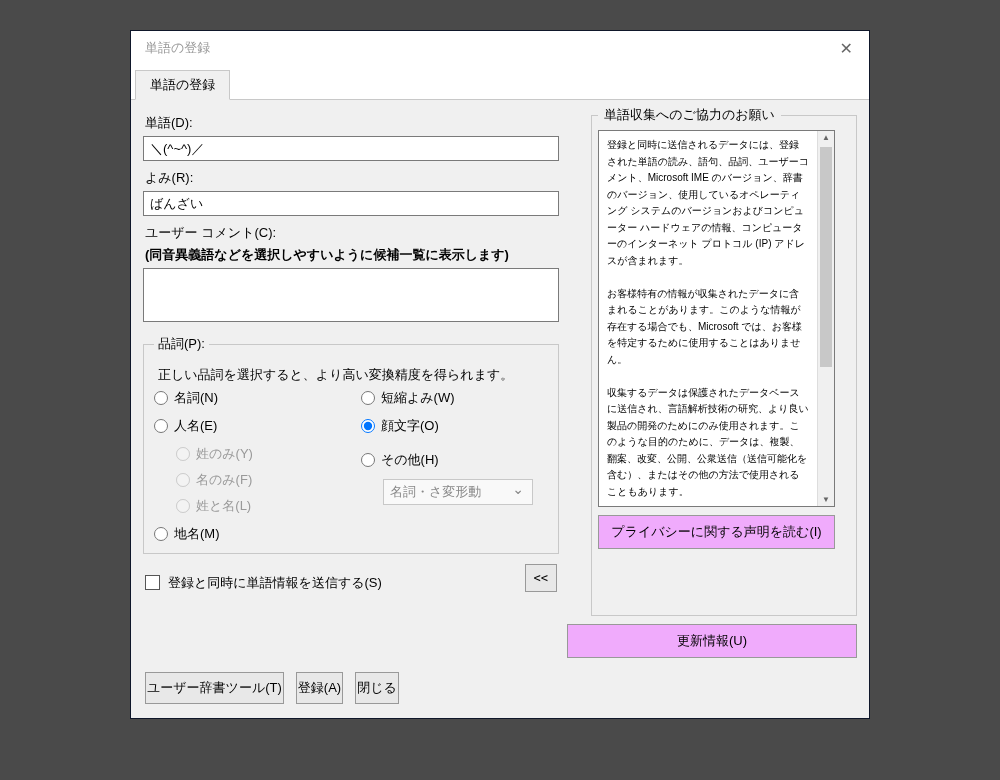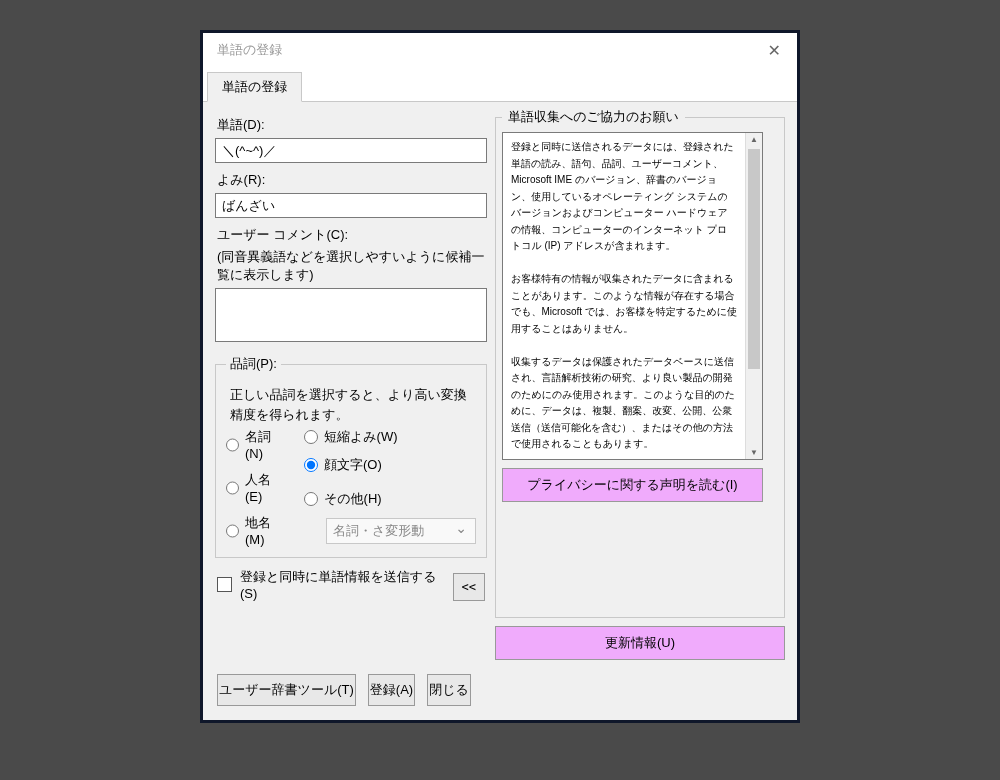--- a/index.html
+++ b/index.html
@@ -6,23 +6,23 @@
     body {
       background: #4a4a4a;
       font-family: "Yu Gothic UI", "Meiryo", sans-serif;
       font-size: 13px;
       color: #000;
       padding: 30px 0 0 0;
       display: flex;
       justify-content: center;
     }
     .window {
-      width: 600px;
+      width: 740px;
       background: #f0f0f0;
-      border: 3px solid #0f172a;
+      border: 1px solid #0f172a;
     }
     .titlebar {
       height: 34px;
       display: flex;
       align-items: center;
       justify-content: space-between;
       padding: 0 10px 0 14px;
       background: #fff;
     }
     .titlebar-title { color: #999; font-size: 13px; }
@@ -50,21 +50,21 @@
     .right-col { flex: 0 0 290px; display: flex; flex-direction: column; gap: 8px; }
     .field-label { display: block; margin: 8px 0 4px 2px; }
     .text-input {
       width: 100%;
       border: 1px solid #7a7a7a;
       background: #fff;
       padding: 4px 6px;
       font-family: inherit;
       font-size: 13px;
     }
-    .hint { margin: 4px 0 4px 2px; }
+    .hint { margin: 4px 0 4px 2px; font-weight: bold; }
     .comment-box {
       width: 100%;
       height: 54px;
       border: 1px solid #7a7a7a;
       background: #fff;
       resize: none;
       font-family: inherit;
       font-size: 13px;
       padding: 4px 6px;
     }
@@ -113,20 +113,21 @@
       padding: 6px 8px;
       font-family: monospace;
       font-size: 12px;
     }
     fieldset.request {
       border: 1px solid #c8c8c8;
       padding: 6px 21px 8px 6px;
       height: 510px;
       display: flex;
       flex-direction: column;
+      margin-left: 24px;
     }
     fieldset.request legend { padding: 0 6px; font-size: 13px; }
     .scroll-wrap {
       flex: 1;
       border: 1px solid #7a7a7a;
       background: #fff;
       display: flex;
       overflow: hidden;
     }
     .scroll-text {
@@ -209,20 +210,34 @@
         <div class="pos-grid">
           <div class="pos-col">
             <label class="radio-row">
               <input type="radio" name="pos" style="">
               <span>名詞(N)</span>
             </label>
             <label class="radio-row">
               <input type="radio" name="pos" style="">
               <span>人名(E)</span>
             </label>
+            <div class="radio-sub">
+              <label class="radio-row">
+                <input type="radio" name="person" disabled="" style="">
+                <span>姓のみ(Y)</span>
+              </label>
+              <label class="radio-row">
+                <input type="radio" name="person" disabled="" style="">
+                <span>名のみ(F)</span>
+              </label>
+              <label class="radio-row">
+                <input type="radio" name="person" disabled="" style="">
+                <span>姓と名(L)</span>
+              </label>
+            </div>
             <label class="radio-row">
               <input type="radio" name="pos" style="">
               <span>地名(M)</span>
             </label>
           </div>
 
           <div class="pos-col">
             <label class="radio-row">
               <input type="radio" name="pos" style="">
               <span>短縮よみ(W)</span>

